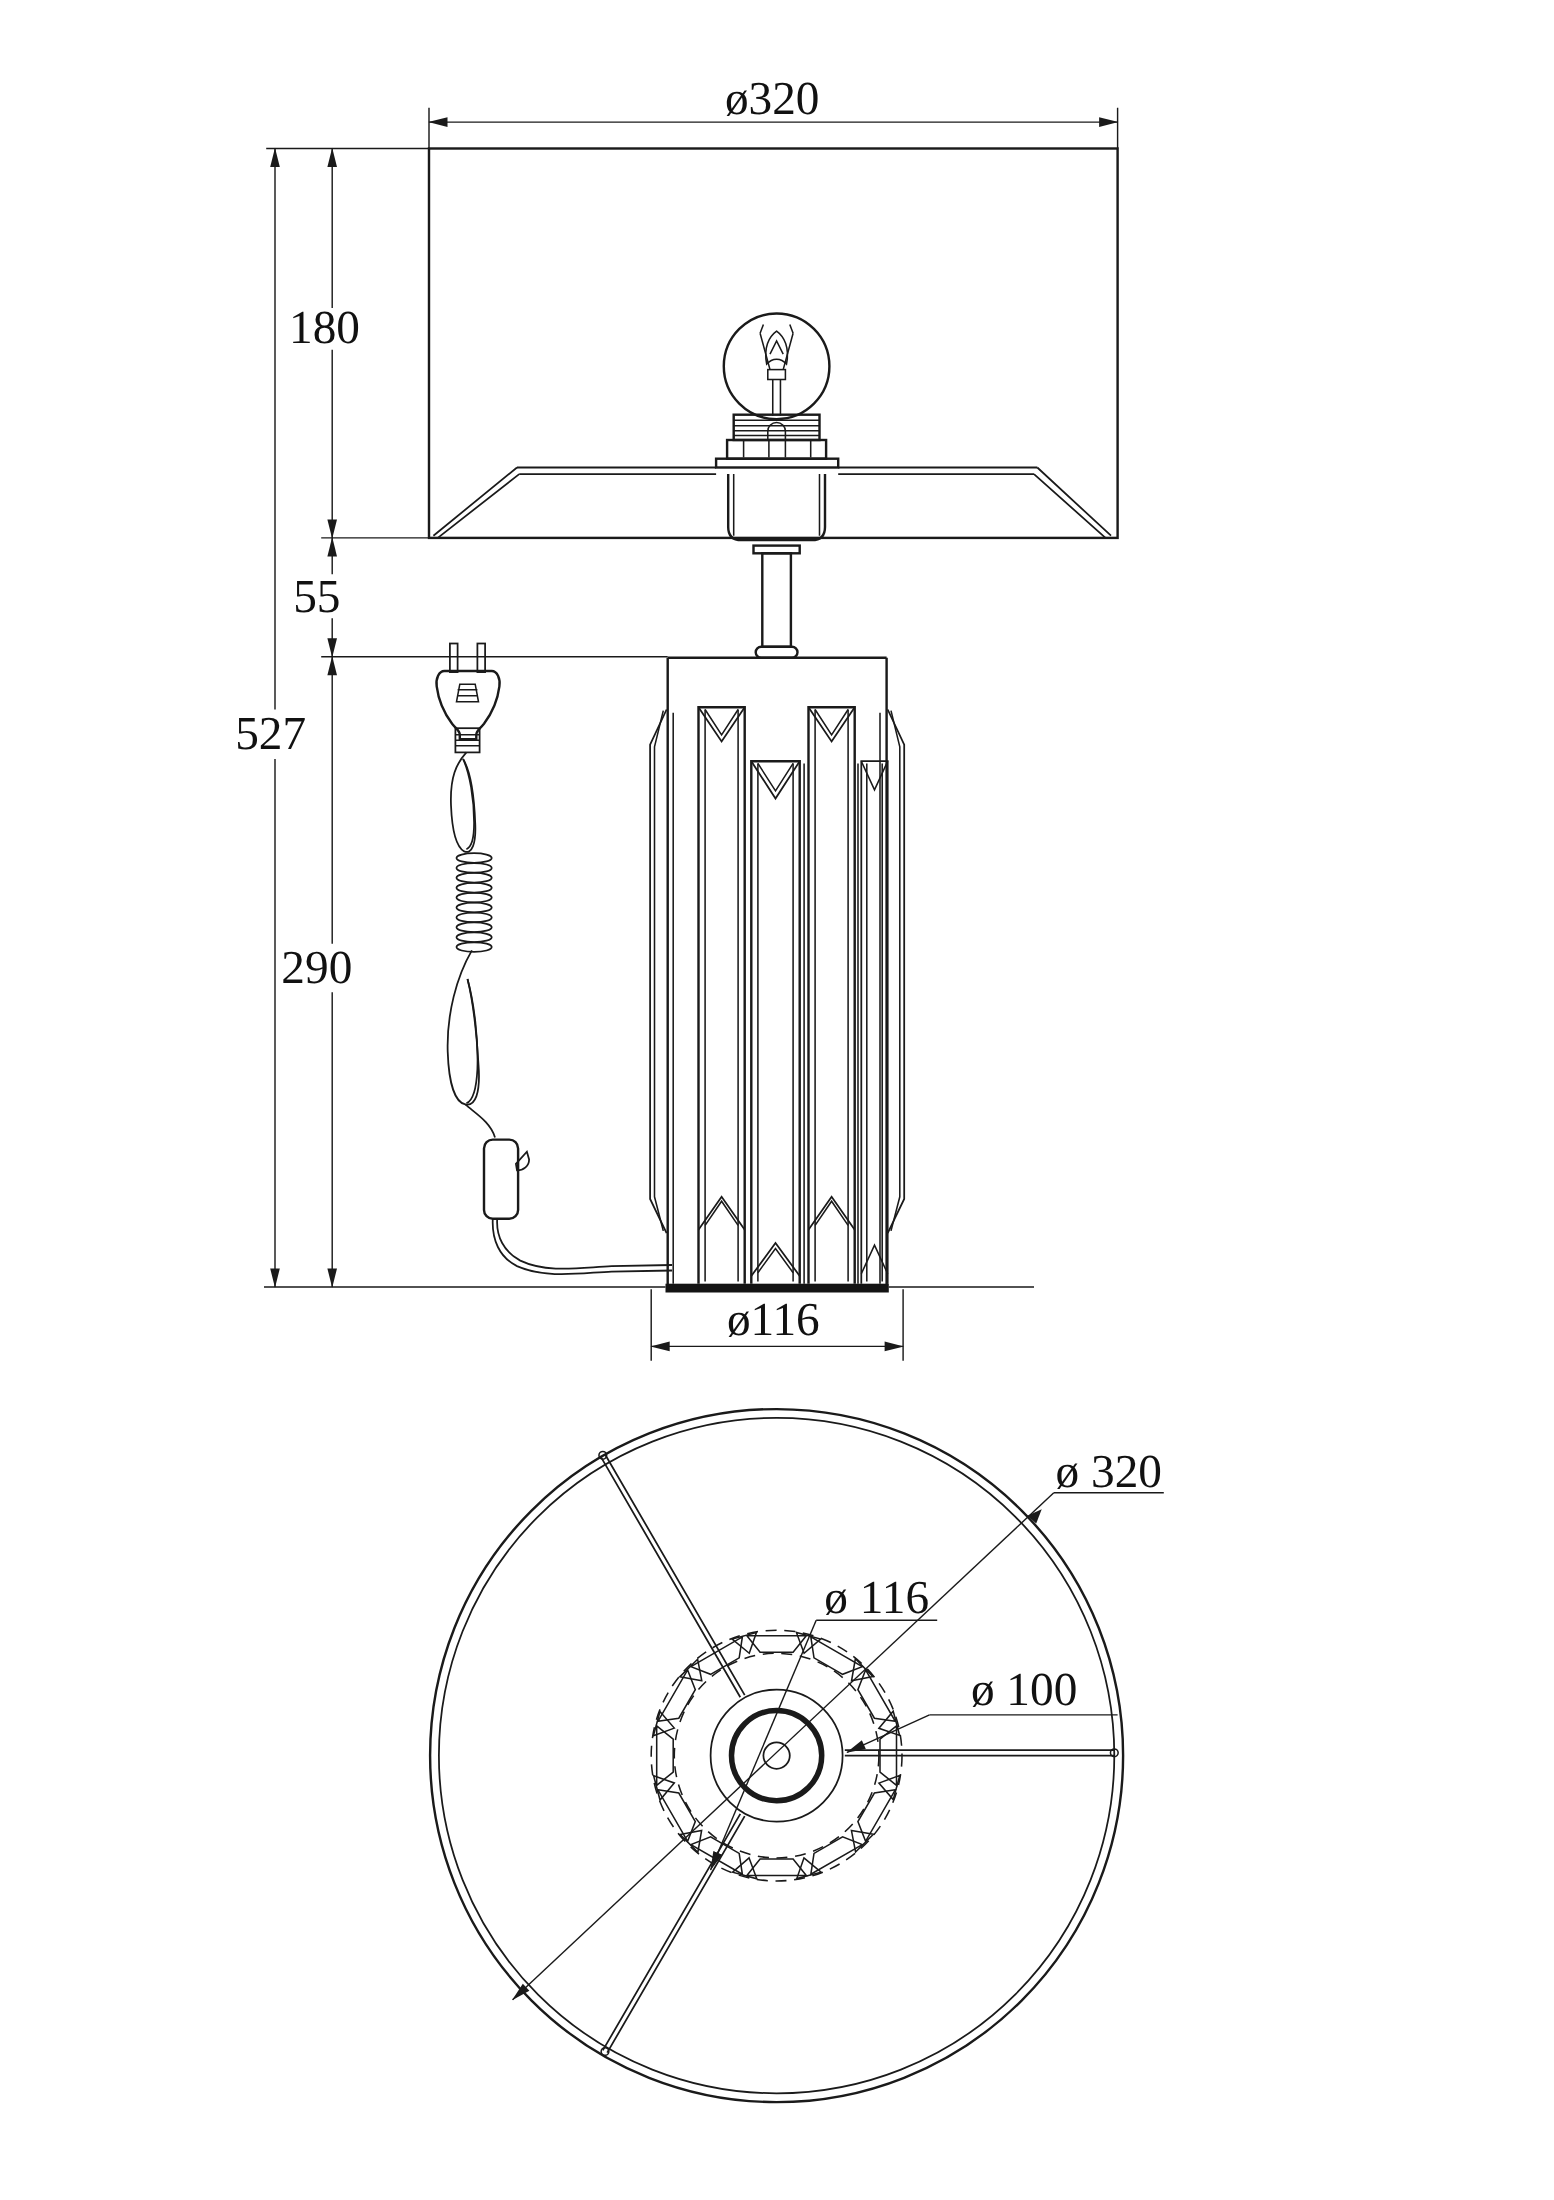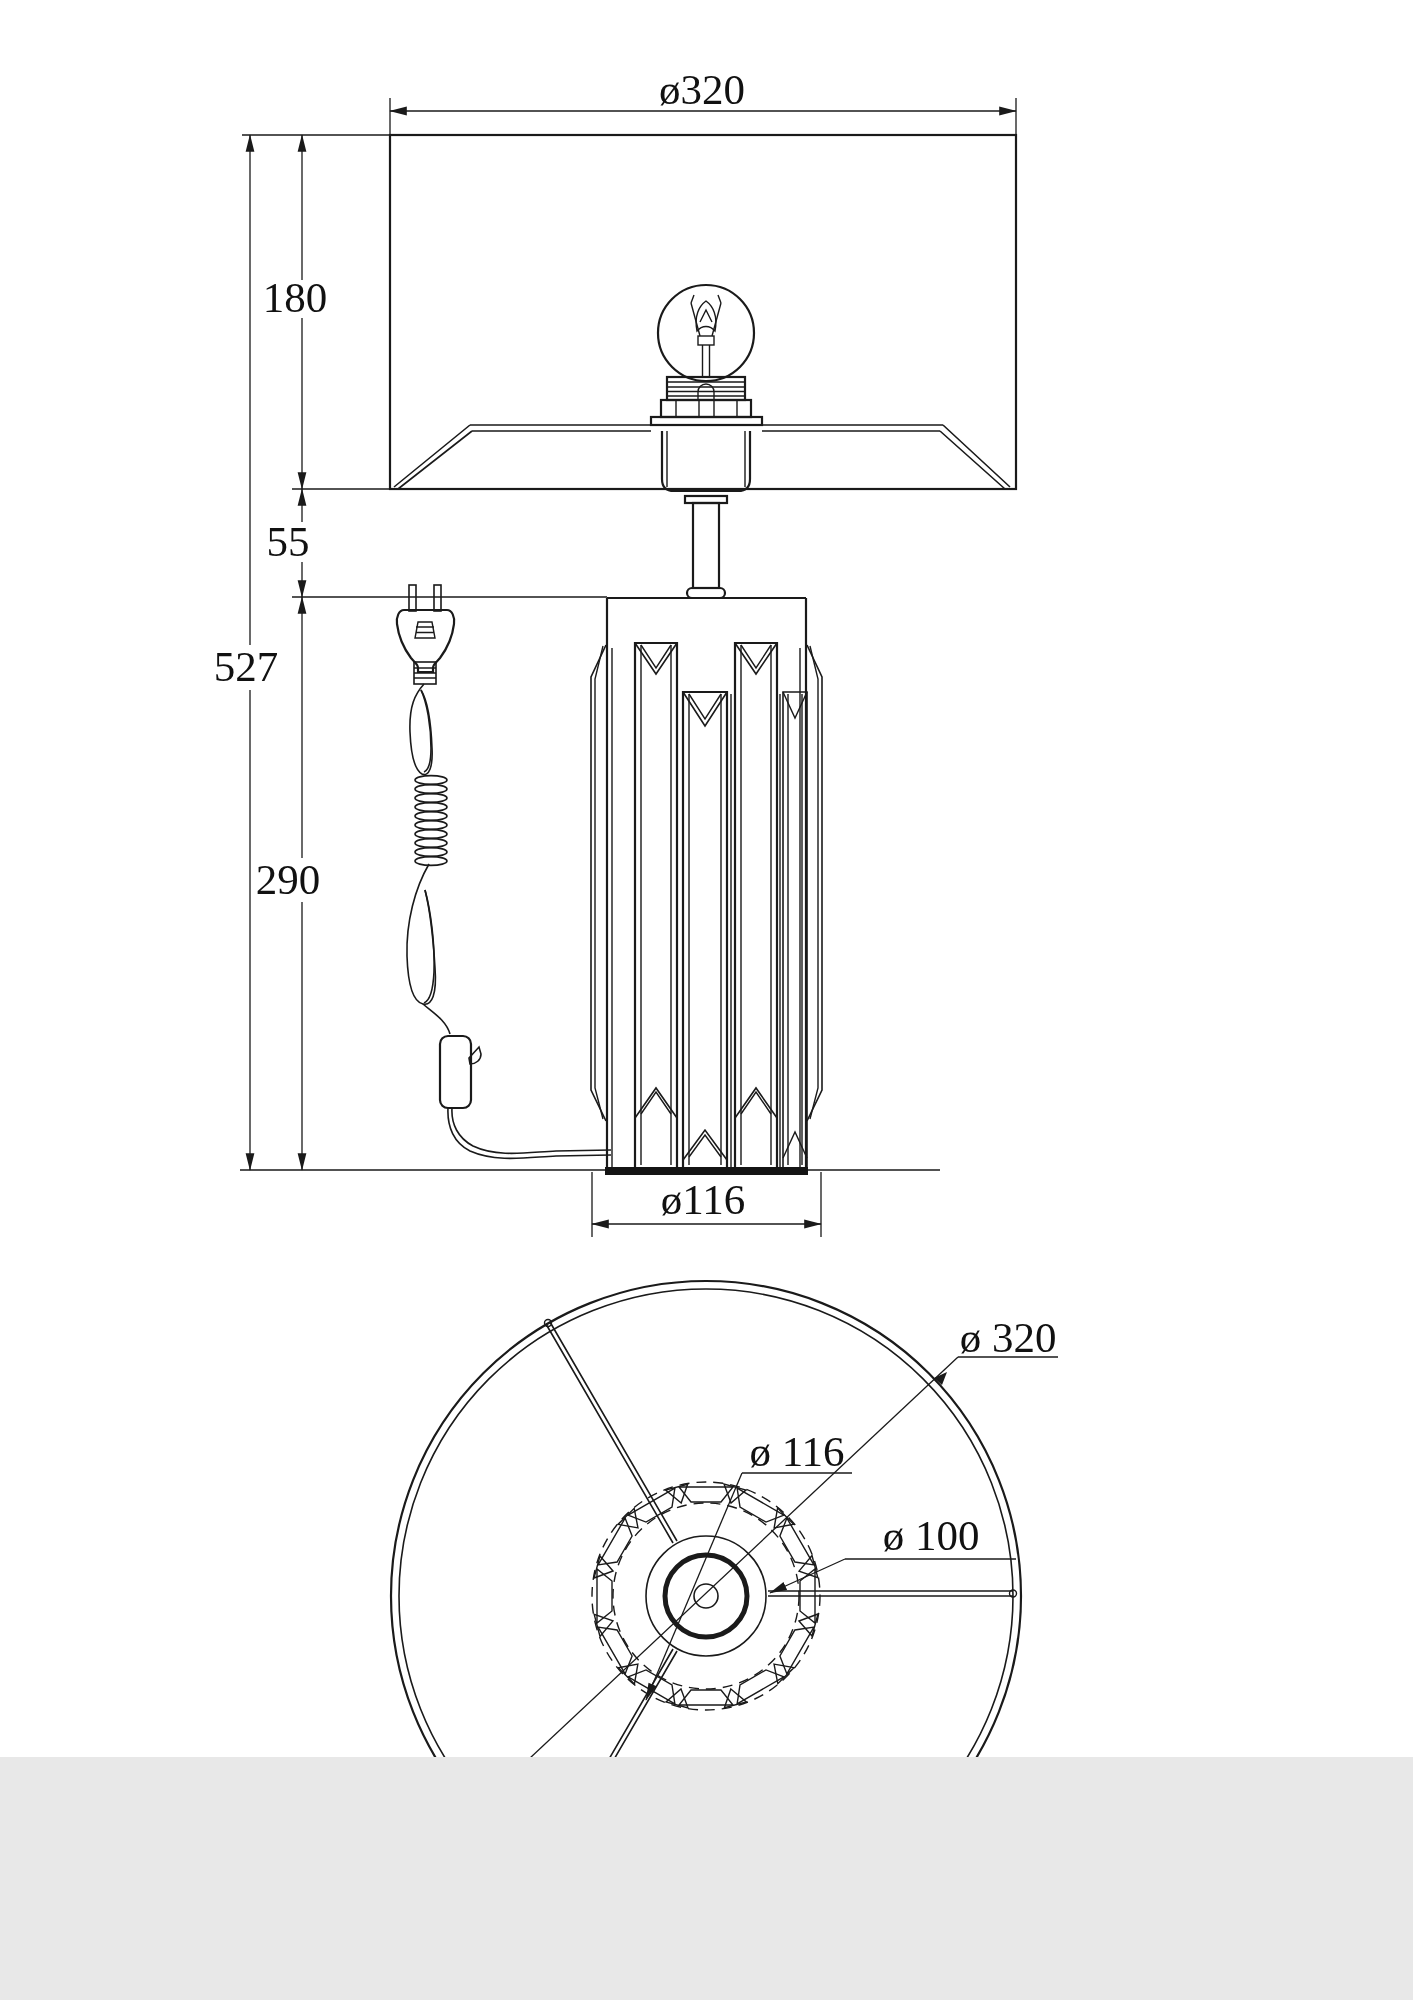--- a/index.html
+++ b/index.html
@@ -1,17 +1,17 @@
 <!DOCTYPE html>
 <html><head>
 <meta charset="utf-8">
 <style>
   html,body{margin:0;padding:0;background:#e8e8e8;}
   #canvas{
-    position:relative;width:1413px;height:1757px;background:#ffffff;
+    position:relative;width:1413px;height:2000px;background:#ffffff;
     font-family:"Liberation Serif", serif;
   }
   svg{position:absolute;left:0;top:0;}
   .ln{stroke:#1a1a1a;fill:none;}
   .w1{stroke-width:1.4px;}
   .w2{stroke-width:2.2px;}
   .w15{stroke-width:1.6px;}
   .dim{stroke:#1a1a1a;stroke-width:1.3px;fill:none;}
   .dash{stroke-dasharray:10 7;}
   text.dimtxt{

